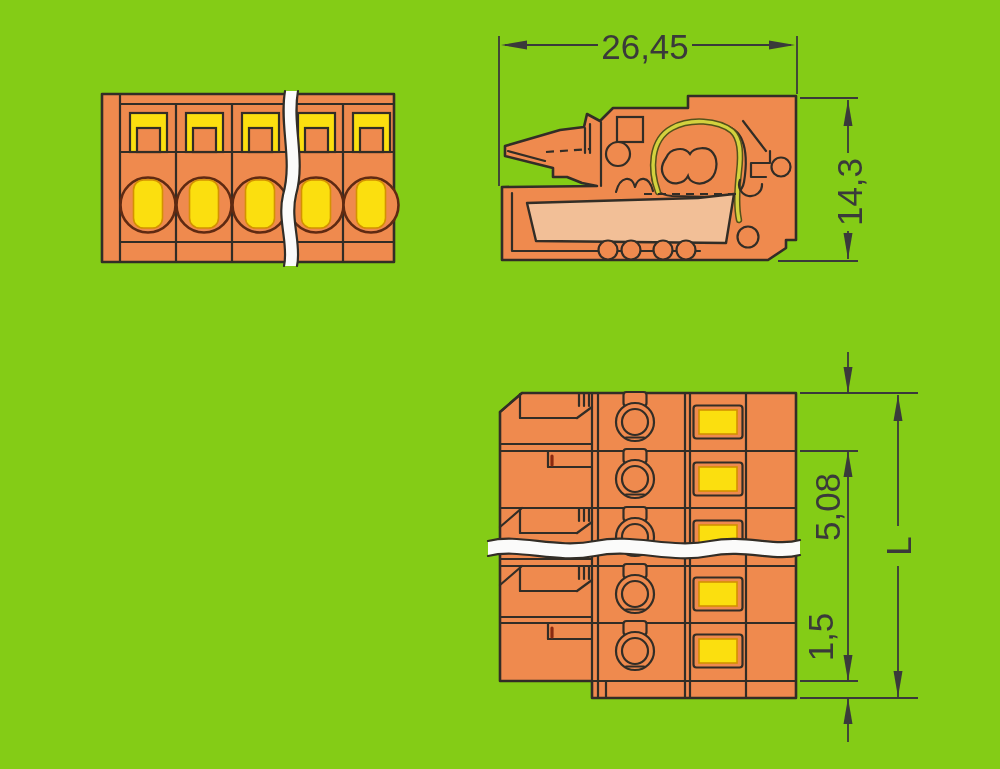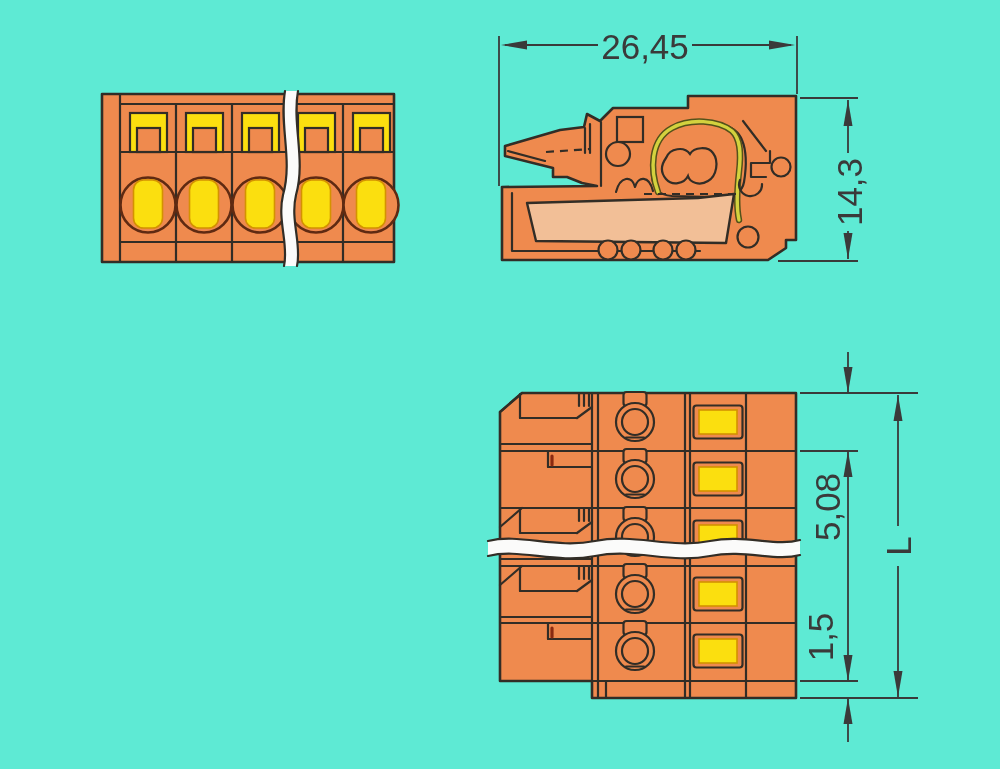--- a/index.html
+++ b/index.html
@@ -1,16 +1,16 @@
 <!DOCTYPE html>
 <html><head>
 <meta charset="utf-8">
 <style>
   html,body{margin:0;padding:0;background:#fbfbfa;}
-  .stage{position:relative;width:1000px;height:769px;background:#5eead4;overflow:hidden;
+  .stage{position:relative;width:1000px;height:769px;background:#84cc16;overflow:hidden;
          font-family:"Liberation Sans",sans-serif;}
   svg{position:absolute;left:0;top:0;}
   .s  {stroke:#322d26;stroke-width:2.2;fill:none;stroke-linecap:round;stroke-linejoin:round;}
   .sf {stroke:#322d26;stroke-width:2.6;fill:#ef8a4e;stroke-linejoin:round;}
   .sf2{stroke:#322d26;stroke-width:2.2;fill:#ef8a4e;}
   .mar{stroke:#5f2a12;stroke-width:2.6;fill:#ef8a4e;}
   .yel{fill:#fbdf0f;stroke:#d49200;stroke-width:1.6;}
   .yelw{fill:#fbdf0f;stroke:#322d26;stroke-width:2.2;}
   .peach{fill:#f2bf97;stroke:#322d26;stroke-width:2.4;stroke-linejoin:round;}
   .dash{stroke:#322d26;stroke-width:2.2;fill:none;stroke-dasharray:8 6;}

